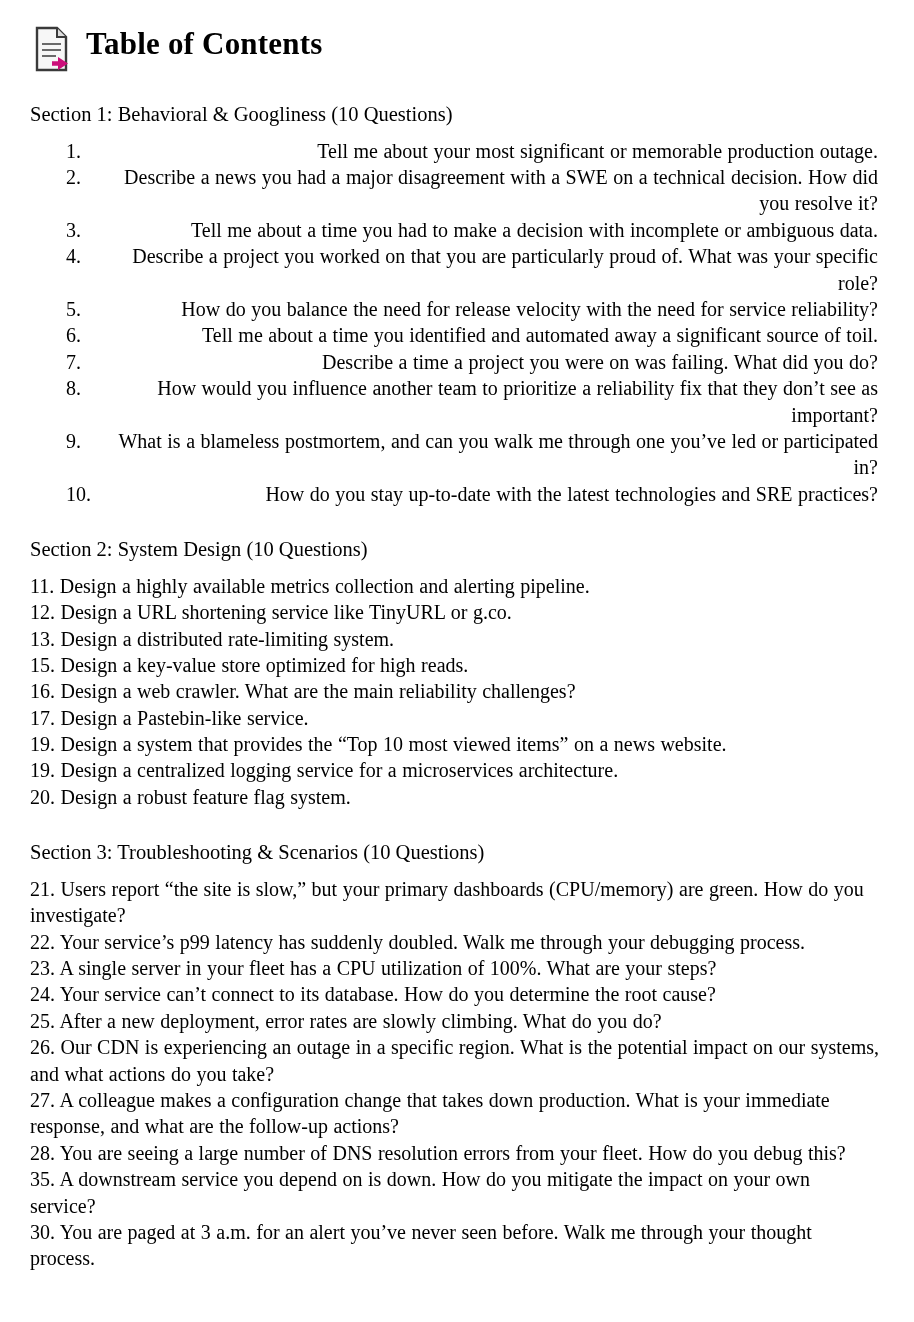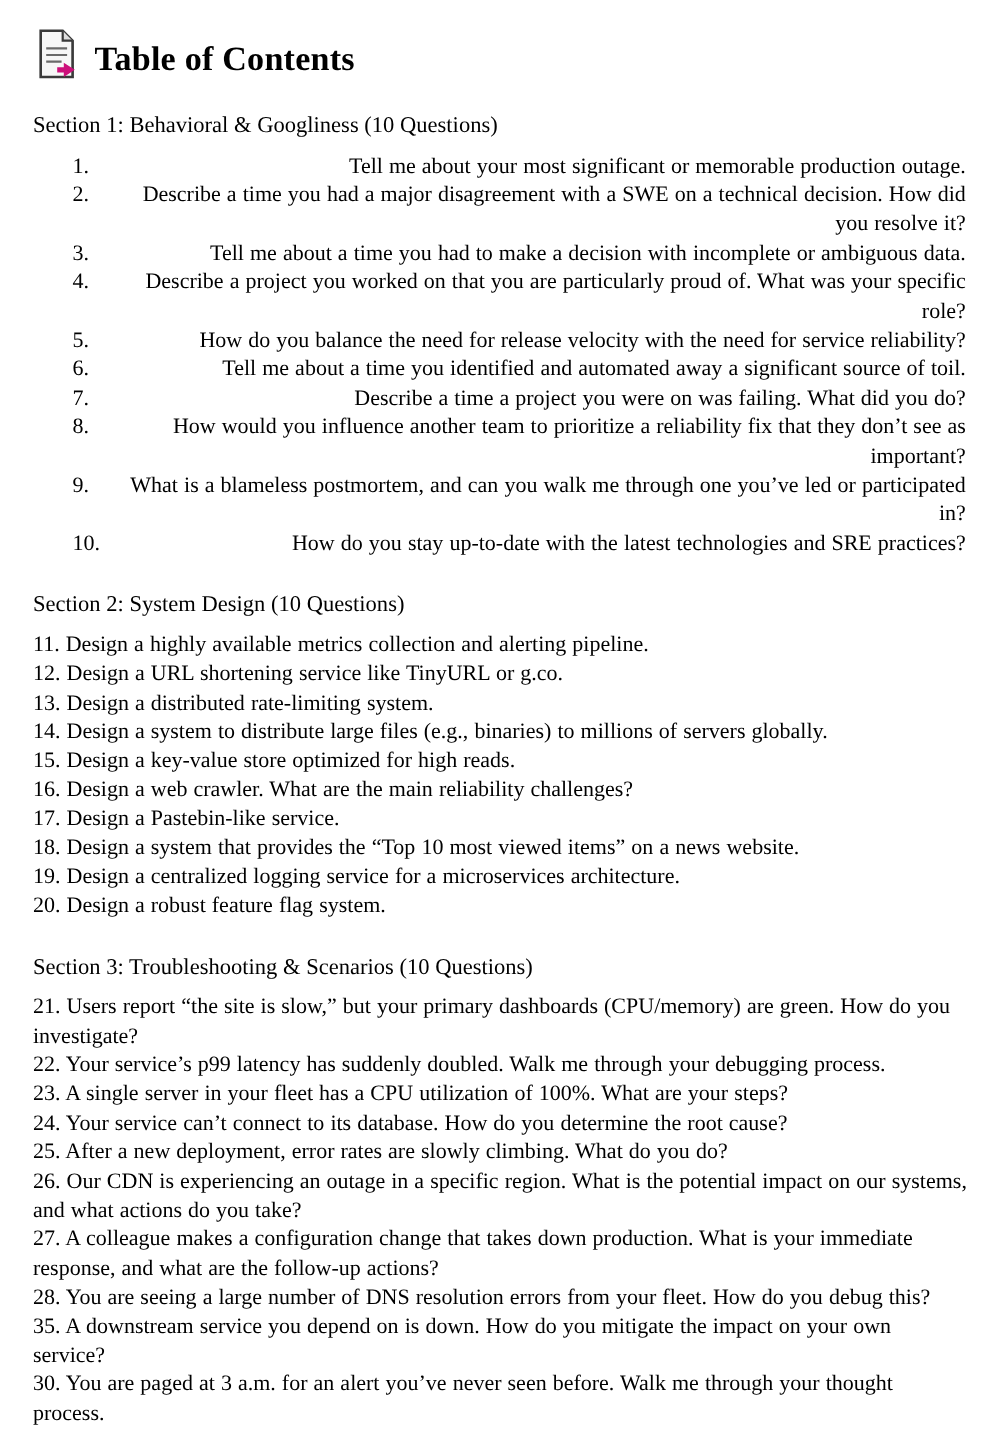--- a/index.html
+++ b/index.html
@@ -11,21 +11,21 @@
   }
   .page {
     width: 914px;
     min-height: 1322px;
     box-sizing: border-box;
     padding: 22px 30px 20px 30px;
     background: #ffffff;
   }
   .title-row {
     display: flex;
-    align-items: flex-end;
+    align-items: flex-start;
     gap: 16px;
     margin: 4px 0 14px 0;
   }
   .doc-icon {
     display: inline-flex;
     flex: 0 0 auto;
   }
   h1.page-title {
     font-size: 31px;
     font-weight: bold;
@@ -84,21 +84,21 @@
 
   <div id="sections">
       <h2 class="section-heading">Section 1: Behavioral &amp; Googliness (10 Questions)</h2>
       <div class="qlist indented">
         <div class="q-item">
           <span class="q-num">1.</span>
           <span class="q-text">Tell me about your most significant or memorable production outage.</span>
         </div>
         <div class="q-item">
           <span class="q-num">2.</span>
-          <span class="q-text">Describe a time you had a major disagreement with a SWE on a technical decision. How did you resolve it?</span>
+          <span class="q-text">Describe a news you had a major disagreement with a SWE on a technical decision. How did you resolve it?</span>
         </div>
         <div class="q-item">
           <span class="q-num">3.</span>
           <span class="q-text">Tell me about a time you had to make a decision with incomplete or ambiguous data.</span>
         </div>
         <div class="q-item">
           <span class="q-num">4.</span>
           <span class="q-text">Describe a project you worked on that you are particularly proud of. What was your specific role?</span>
         </div>
         <div class="q-item">
@@ -124,25 +124,24 @@
         <div class="q-item">
           <span class="q-num">10.</span>
           <span class="q-text">How do you stay up-to-date with the latest technologies and SRE practices?</span>
         </div>
       </div>
       <h2 class="section-heading">Section 2: System Design (10 Questions)</h2>
       <div class="qlist flush">
         <div class="q-item">11. Design a highly available metrics collection and alerting pipeline.</div>
         <div class="q-item">12. Design a URL shortening service like TinyURL or g.co.</div>
         <div class="q-item">13. Design a distributed rate-limiting system.</div>
-        <div class="q-item">14. Design a system to distribute large files (e.g., binaries) to millions of servers globally.</div>
         <div class="q-item">15. Design a key-value store optimized for high reads.</div>
         <div class="q-item">16. Design a web crawler. What are the main reliability challenges?</div>
         <div class="q-item">17. Design a Pastebin-like service.</div>
-        <div class="q-item">18. Design a system that provides the “Top 10 most viewed items” on a news website.</div>
+        <div class="q-item">19. Design a system that provides the “Top 10 most viewed items” on a news website.</div>
         <div class="q-item">19. Design a centralized logging service for a microservices architecture.</div>
         <div class="q-item">20. Design a robust feature flag system.</div>
       </div>
       <h2 class="section-heading">Section 3: Troubleshooting &amp; Scenarios (10 Questions)</h2>
       <div class="qlist flush">
         <div class="q-item">21. Users report “the site is slow,” but your primary dashboards (CPU/memory) are green. How do you investigate?</div>
         <div class="q-item">22. Your service’s p99 latency has suddenly doubled. Walk me through your debugging process.</div>
         <div class="q-item">23. A single server in your fleet has a CPU utilization of 100%. What are your steps?</div>
         <div class="q-item">24. Your service can’t connect to its database. How do you determine the root cause?</div>
         <div class="q-item">25. After a new deployment, error rates are slowly climbing. What do you do?</div>

